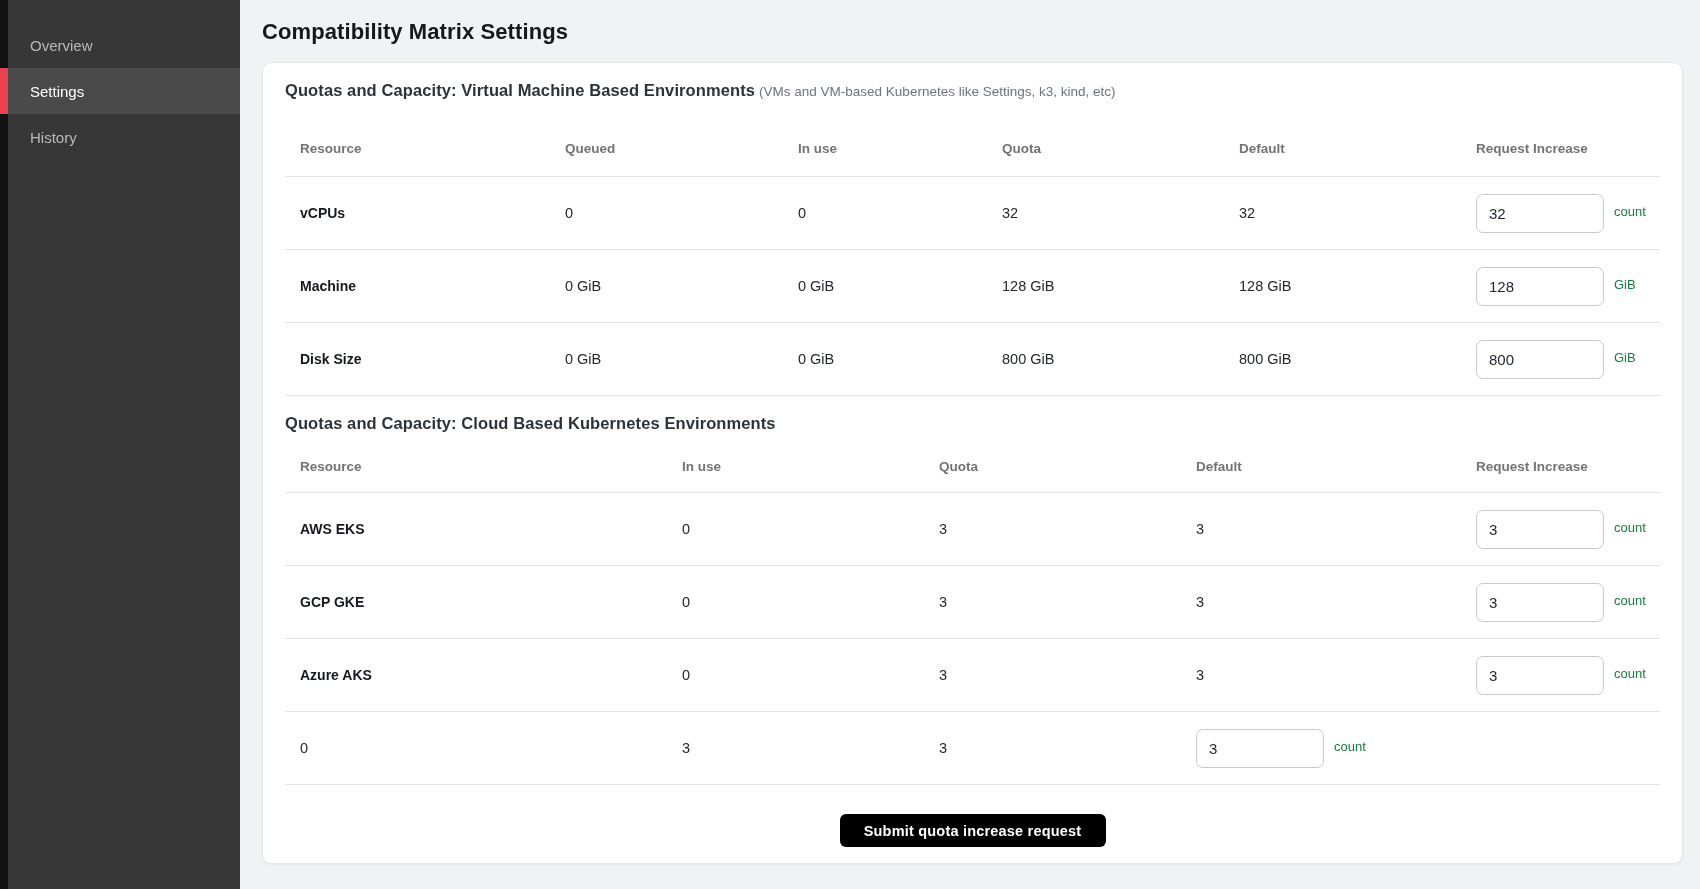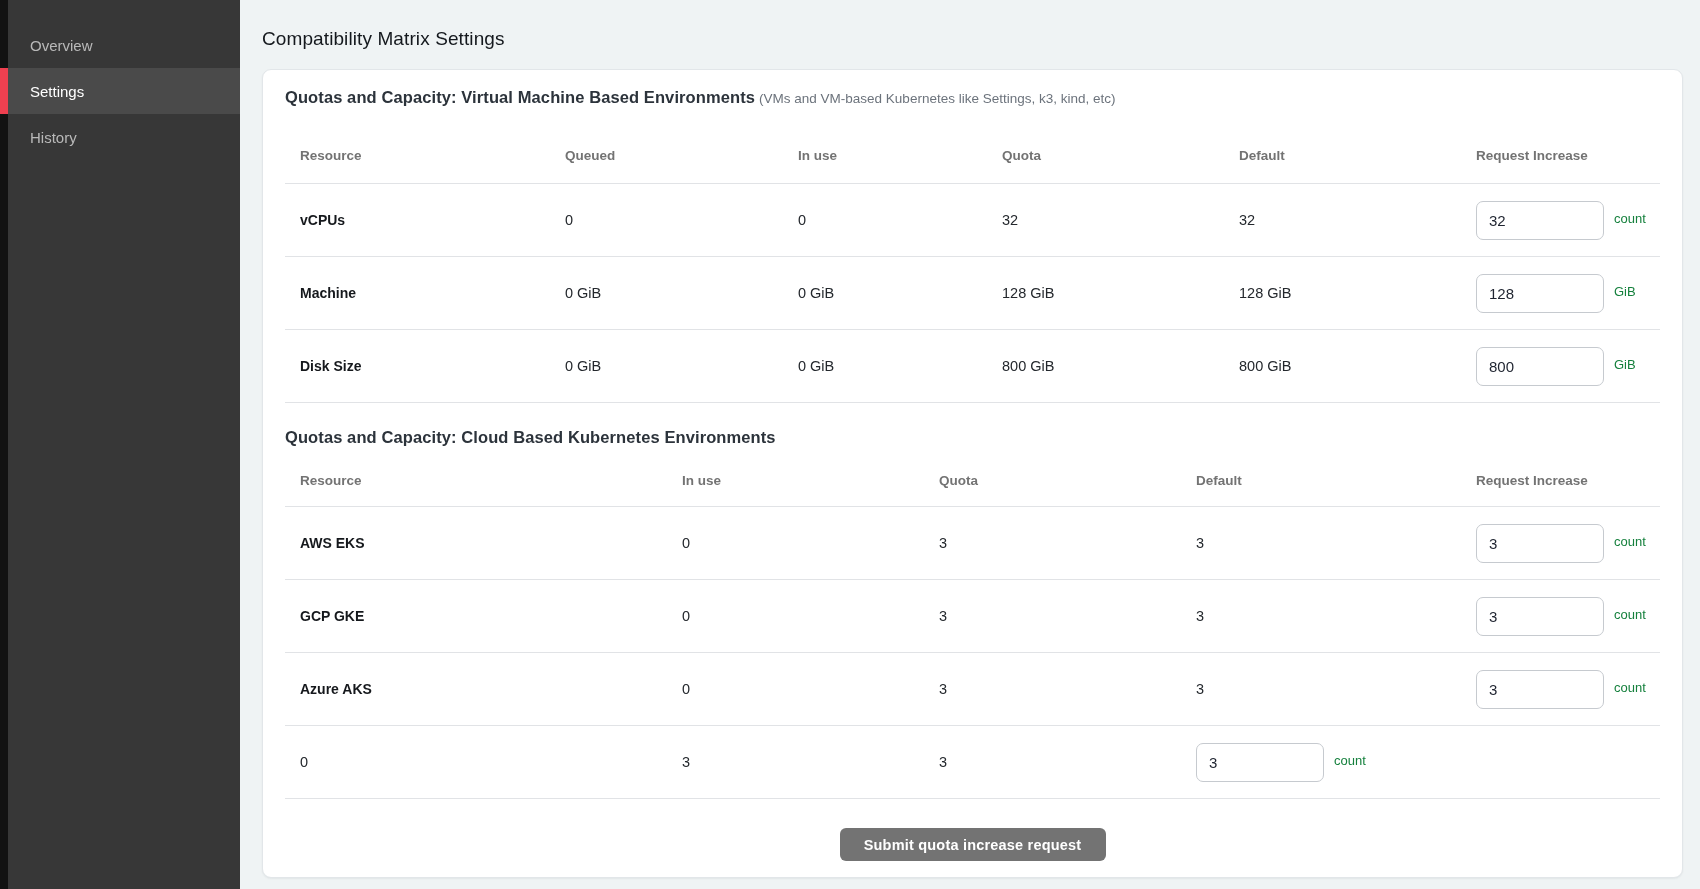--- a/index.html
+++ b/index.html
@@ -43,26 +43,25 @@
     background: #ef4050;
   }
 
   
   .main {
     flex: 1 1 auto;
     padding: 20px 17px 0 22px;
     overflow: hidden;
   }
   h1.page-title {
-    font-size: 19px;
+    font-size: 22px;
     line-height: 24px;
-    font-weight: 400;
+    font-weight: 700;
     color: #14181d;
     letter-spacing: .1px;
-    margin-top: 7px;
   }
   .card {
     margin-top: 18px;
     background: #ffffff;
     border: 1px solid #e2e6e9;
     border-radius: 9px;
     box-shadow: 0 1px 2px rgba(20,30,40,.06);
     padding: 18px 22px 16px 22px;
   }
 
@@ -78,21 +77,21 @@
   .thead, .trow {
     display: grid;
     align-items: center;
     padding-left: 15px;
     border-bottom: 1px solid #e1e3e6;
   }
   .t1 { grid-template-columns: 265px 233px 204px 237px 237px 1fr; }
   .t2 { grid-template-columns: 382px 257px 257px 280px 1fr; }
 
   .sec-vm .thead { height: 56px; margin-top: 16px; }
-  .sec-k8s { margin-top: 25px; }
+  .sec-k8s { margin-top: 18px; }
   .sec-k8s .thead { height: 52px; margin-top: 3px; }
 
   .thead > div {
     font-size: 13.5px;
     font-weight: 700;
     color: #737373;
   }
   .trow { height: 73px; }
   .trow > div { font-size: 14.5px; color: #24282d; }
   .trow > div.res { font-weight: 700; color: #15181c; font-size: 14px; }
@@ -113,21 +112,21 @@
   .req-cell .unit {
     width: 48px;
     font-size: 13px;
     color: #15803d;
     position: relative;
     top: -2px;
   }
 
   .footer { text-align: center; margin-top: 29px; }
   .submit-btn {
-    background: #737373;
+    background: #000000;
     color: #ffffff;
     border: none;
     border-radius: 6px;
     height: 33px;
     padding: 0 24px;
     min-width: 266px;
     font-family: "Liberation Sans", sans-serif;
     font-size: 14.5px;
     font-weight: 700;
     letter-spacing: .2px;

